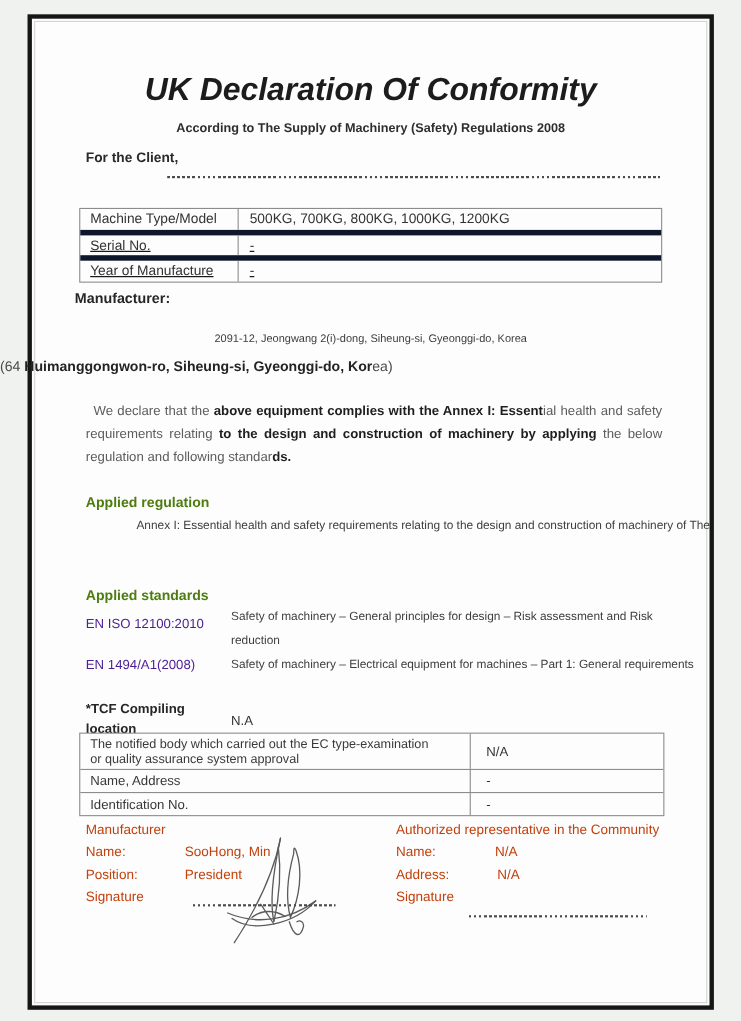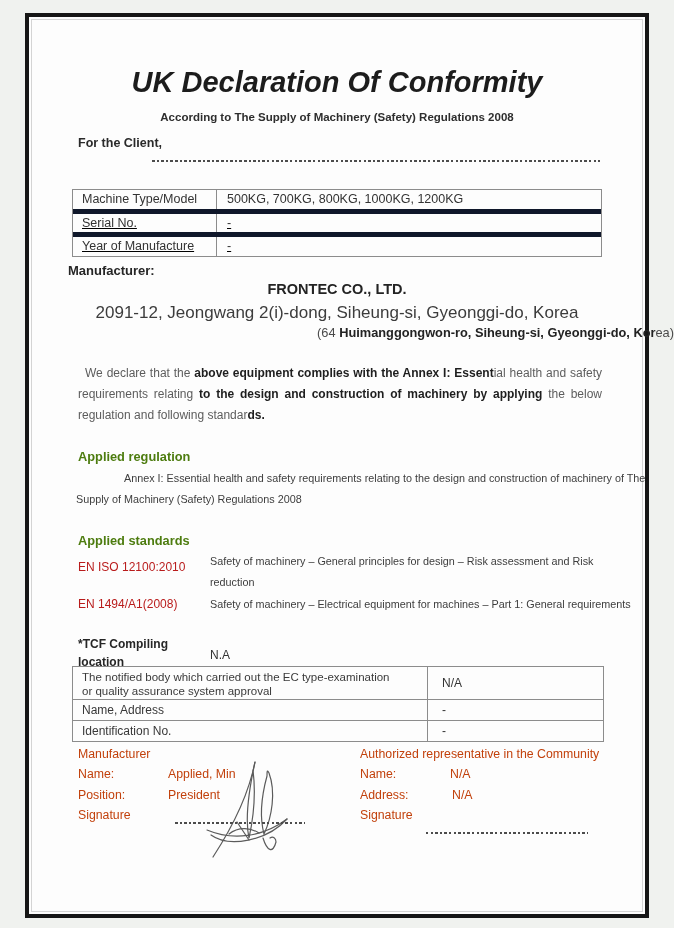--- a/index.html
+++ b/index.html
@@ -20,34 +20,34 @@
   .tbl{border:1px solid #8c8c8c;background:transparent;}
   .t1{left:72px;top:189px;width:528px;}
   .t1 .row{display:flex;height:18.5px;line-height:18.5px;}
   .t1 .row + .row{border-top:5px solid #0f172a;text-decoration:underline;}
   .t1 .c1{width:144px;border-right:1px solid #8c8c8c;padding-left:9px;box-sizing:border-box;}
   .t1 .c2{flex:1;padding-left:10px;}
   .cellTxt{font-size:12.5px;color:#333;}
 
   .mfrLabel{left:68px;top:263px;font-size:13px;font-weight:700;color:#262626;}
   .company{left:0;top:281px;width:674px;text-align:center;font-size:14.5px;font-weight:700;color:#232323;}
-  .addr1{left:0;top:303px;width:674px;text-align:center;font-size:17px;color:#3c3c3c;}
-  .addr2{left:0;top:325px;width:674px;text-align:right;font-size:12.8px;color:#4a4a4a;}
+  .addr1{left:0;top:303px;width:674px;text-align:center;font-size:10px;color:#3c3c3c;}
+  .addr2{left:0;top:325px;width:674px;text-align:left;font-size:12.8px;color:#4a4a4a;}
   .addr2 .b{font-weight:700;color:#232323;}
 
   .decl{left:78px;top:363px;width:524px;font-size:12px;line-height:21px;text-align:justify;text-indent:7px;color:#5c5c5c;}
   .decl .b{font-weight:700;color:#1e1e1e;}
 
   .h2{font-size:12.8px;font-weight:700;color:#4d7c0f;}
   .reg-h{left:78px;top:449px;}
   .smalltxt{font-size:10.8px;color:#3d3d3d;}
   .reg-l1{left:76px;top:472px;width:560px;margin-left:48px;}
   .reg-l2{left:76px;top:493px;width:560px;}
   .std-h{left:78px;top:533px;}
-  .stdcode{font-size:12px;color:#b91c1c;}
+  .stdcode{font-size:12px;color:#4c1d95;}
   .std1-code{left:78px;top:560px;}
   .std1-d1{left:210px;top:555px;width:430px;}
   .std1-d2{left:210px;top:576px;width:430px;}
   .std2-code{left:78px;top:597px;}
   .std2-d{left:210px;top:598px;width:432px;}
 
   .tcf1{left:78px;top:637px;font-size:12px;font-weight:700;color:#262626;}
   .tcf2{left:78px;top:655px;font-size:12px;font-weight:700;color:#262626;}
   .tcfv{left:210px;top:648px;font-size:12px;color:#333;}
 
@@ -101,29 +101,27 @@
       <div class="c1 cellTxt">Serial No.</div>
       <div class="c2 cellTxt">-</div>
     </div>
     <div class="row">
       <div class="c1 cellTxt">Year of Manufacture</div>
       <div class="c2 cellTxt">-</div>
     </div>
   </div>
 
   <div class="abs mfrLabel">Manufacturer:</div>
-  <div class="abs company">FRONTEC CO., LTD.</div>
   <div class="abs addr1">2091-12, Jeongwang 2(i)-dong, Siheung-si, Gyeonggi-do, Korea</div>
   <div class="abs addr2"><span>(64 </span><span class="b">Huimanggongwon-ro, Siheung-si, Gyeonggi-do, Kor</span><span>ea)</span></div>
 
   <div class="abs decl"><span>We declare that the </span><span class="b">above equipment complies with the Annex I: Essent</span><span>ial health and safety requirements relating </span><span class="b">to the design and construction of machinery by applying</span><span> the below regulation and following standar</span><span class="b">ds.</span></div>
 
   <div class="abs h2 reg-h">Applied regulation</div>
   <div class="abs smalltxt reg-l1">Annex I: Essential health and safety requirements relating to the design and construction of machinery of The</div>
-  <div class="abs smalltxt reg-l2">Supply of Machinery (Safety) Regulations 2008</div>
 
   <div class="abs h2 std-h">Applied standards</div>
   <div class="abs stdcode std1-code">EN ISO 12100:2010</div>
   <div class="abs smalltxt std1-d1">Safety of machinery – General principles for design – Risk assessment and Risk</div>
   <div class="abs smalltxt std1-d2">reduction</div>
   <div class="abs stdcode std2-code">EN 1494/A1(2008)</div>
   <div class="abs smalltxt std2-d">Safety of machinery – Electrical equipment for machines – Part 1: General requirements</div>
 
   <div class="abs tcf1">*TCF Compiling</div>
   <div class="abs tcf2">location</div>
@@ -148,21 +146,21 @@
     <div class="r r3">
       <div class="c1">Identification No.</div>
       <div class="c2">
           <span class="val">-</span>
         </div>
     </div>
   </div>
 
   <div class="abs siglabel sl-head">Manufacturer</div>
   <div class="abs siglabel sl-name-l">Name:</div>
-  <div class="abs siglabel sl-name-v">Applied, Min</div>
+  <div class="abs siglabel sl-name-v">SooHong, Min</div>
   <div class="abs siglabel sl-pos-l">Position:</div>
   <div class="abs siglabel sl-pos-v">President</div>
   <div class="abs siglabel sl-sig">Signature</div>
   <div class="abs dash sl-dash"></div>
 
   <svg class="abs sigsvg" viewBox="0 0 104 114">
     <g fill="none" stroke="#4a4a4a" stroke-width="1.2" stroke-linecap="round" opacity="0.9">
       <path d="M10,105 C25,82 45,46 52,10"></path>
       <path d="M52,10 C45,42 42,68 46,86 C50,68 53,42 50,18"></path>
       <path d="M64,24 C58,46 57,67 61,82 C69,65 73,40 66,21 C64,17 64,20 64,24"></path>

